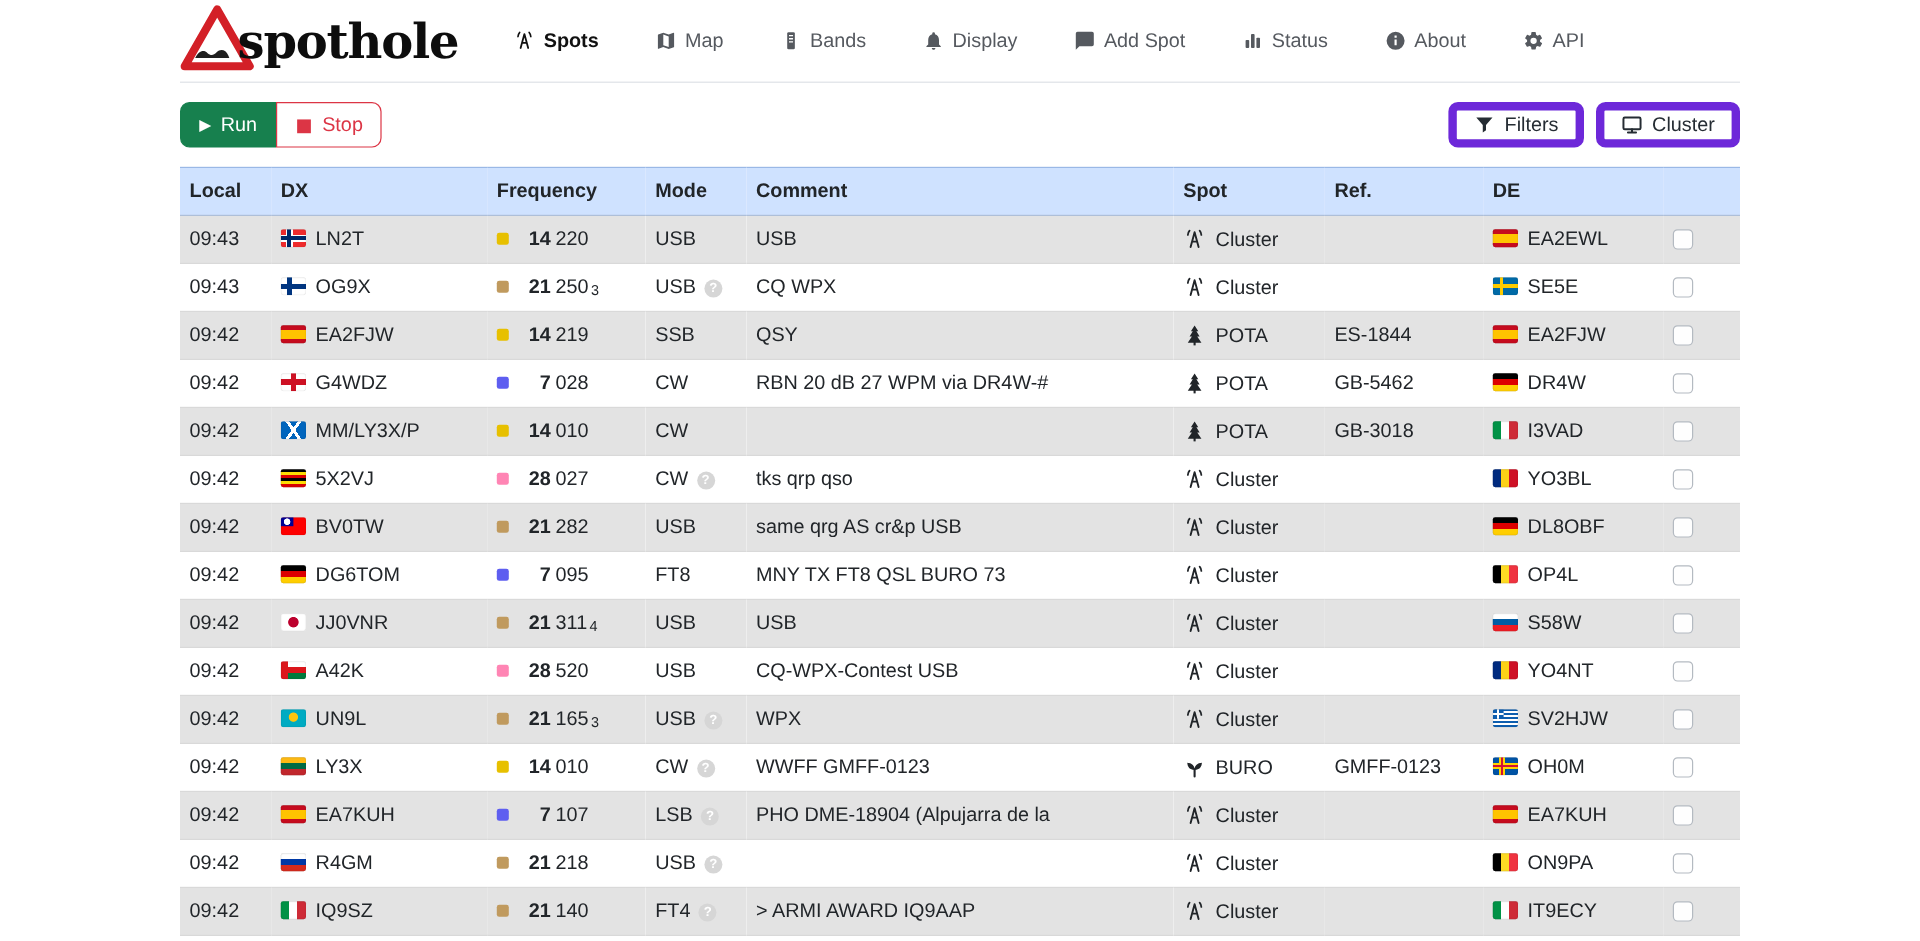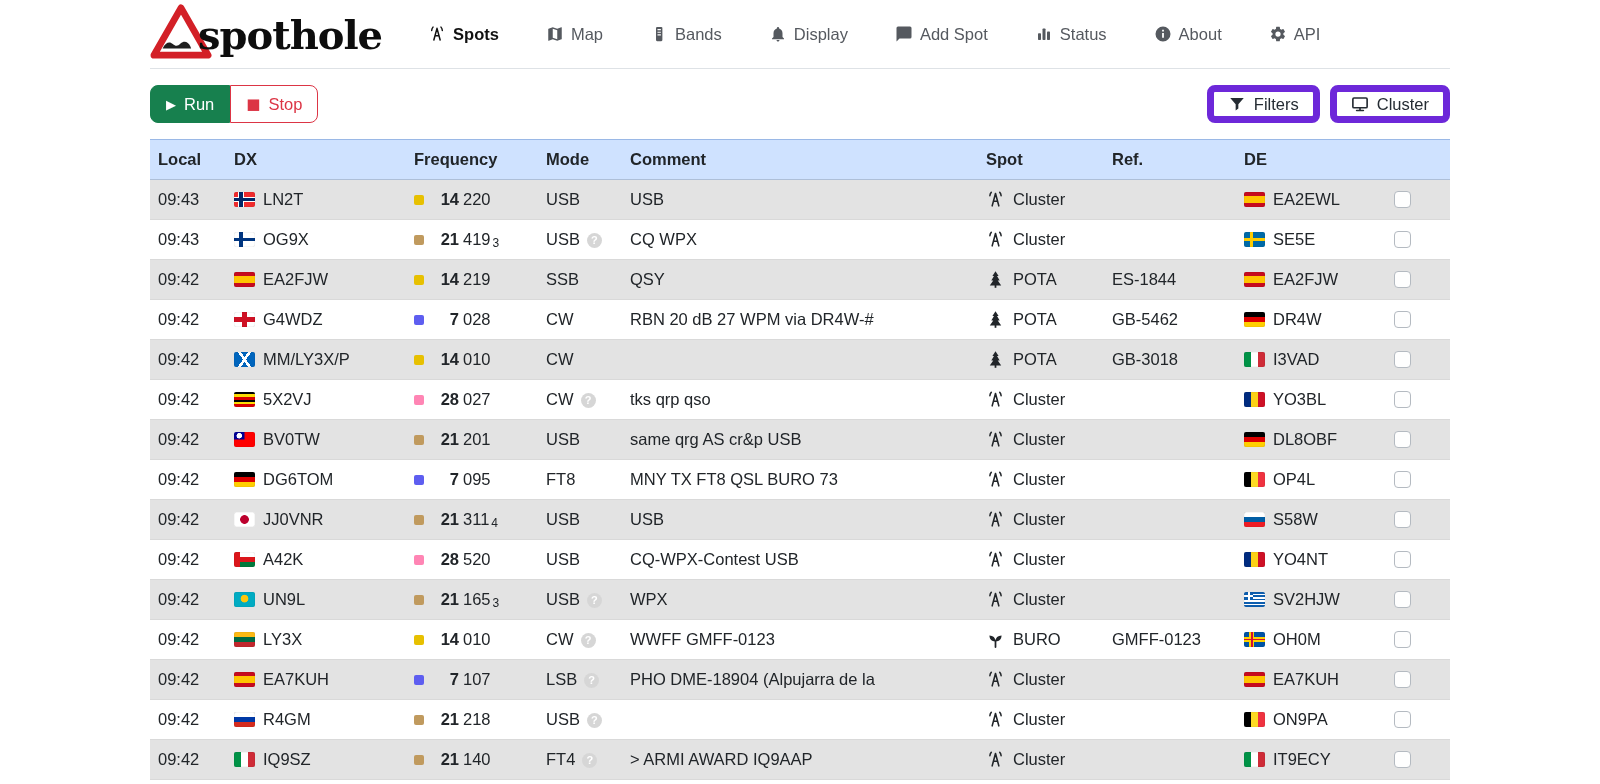--- a/index.html
+++ b/index.html
@@ -278,21 +278,21 @@
             </span><span>Cluster</span></td>
           <td><span></span></td>
           <td><span class="flag flag-es"></span><span>EA2EWL</span></td>
           <td>
             <input type="checkbox" style="">
           </td>
         </tr>
         <tr>
           <td><span>09:43</span></td>
           <td><span class="flag flag-fi"></span><span class="cs">OG9X</span></td>
-          <td><span class="band-dot" style="background: rgb(192, 154, 94);"></span><span class="mhz">21</span><span class="khz">419</span><span class="frac">3</span></td>
+          <td><span class="band-dot" style="background: rgb(192, 154, 94);"></span><span class="mhz">21</span><span class="khz">250</span><span class="frac">3</span></td>
           <td><span>USB</span><span class="guess">?</span></td>
           <td><span>CQ WPX</span></td>
           <td class="type-cell"><span class="ic">
               <svg viewBox="0 0 24 24">
                 <path d="M12 4.5 7.8 20M12 4.5 16.2 20M9.6 14.3h4.8" fill="none" stroke="currentColor" stroke-width="2" stroke-linecap="round"></path>
                 <path d="M6.7 2.8A7.4 7.4 0 0 0 4.9 7.3M17.3 2.8a7.4 7.4 0 0 1 1.8 4.5" fill="none" stroke="currentColor" stroke-width="1.9" stroke-linecap="round"></path>
               </svg>
             </span><span>Cluster</span></td>
           <td><span></span></td>
           <td><span class="flag flag-se"></span><span>SE5E</span></td>
@@ -368,21 +368,21 @@
             </span><span>Cluster</span></td>
           <td><span></span></td>
           <td><span class="flag flag-ro"></span><span>YO3BL</span></td>
           <td>
             <input type="checkbox" style="">
           </td>
         </tr>
         <tr>
           <td><span>09:42</span></td>
           <td><span class="flag flag-tw"></span><span class="cs">BV0TW</span></td>
-          <td><span class="band-dot" style="background: rgb(192, 154, 94);"></span><span class="mhz">21</span><span class="khz">201</span></td>
+          <td><span class="band-dot" style="background: rgb(192, 154, 94);"></span><span class="mhz">21</span><span class="khz">282</span></td>
           <td><span>USB</span></td>
           <td><span>same qrg AS cr&amp;p USB</span></td>
           <td class="type-cell"><span class="ic">
               <svg viewBox="0 0 24 24">
                 <path d="M12 4.5 7.8 20M12 4.5 16.2 20M9.6 14.3h4.8" fill="none" stroke="currentColor" stroke-width="2" stroke-linecap="round"></path>
                 <path d="M6.7 2.8A7.4 7.4 0 0 0 4.9 7.3M17.3 2.8a7.4 7.4 0 0 1 1.8 4.5" fill="none" stroke="currentColor" stroke-width="1.9" stroke-linecap="round"></path>
               </svg>
             </span><span>Cluster</span></td>
           <td><span></span></td>
           <td><span class="flag flag-de"></span><span>DL8OBF</span></td>

